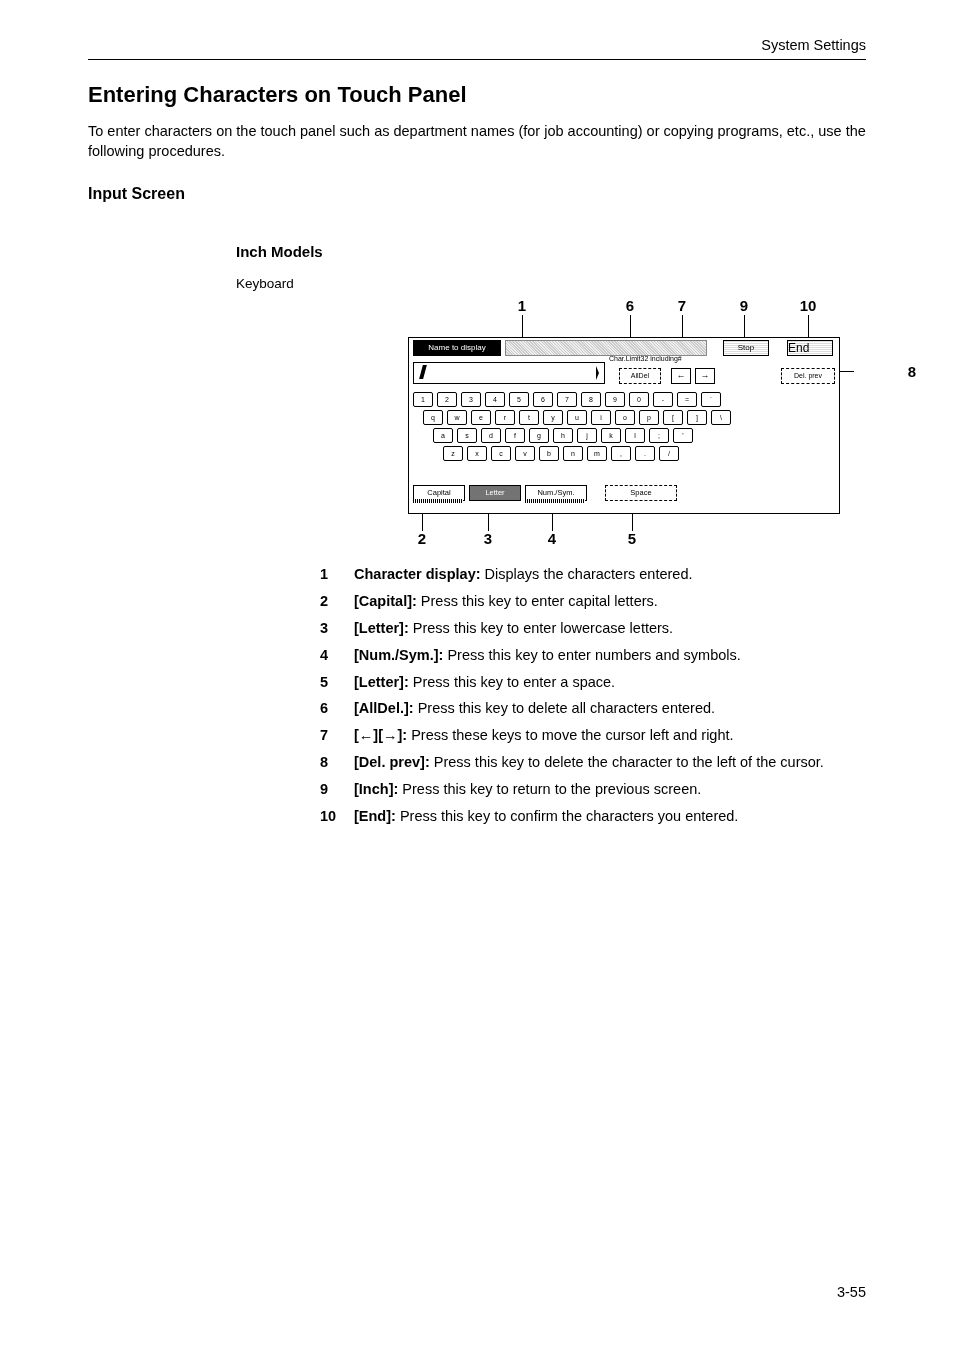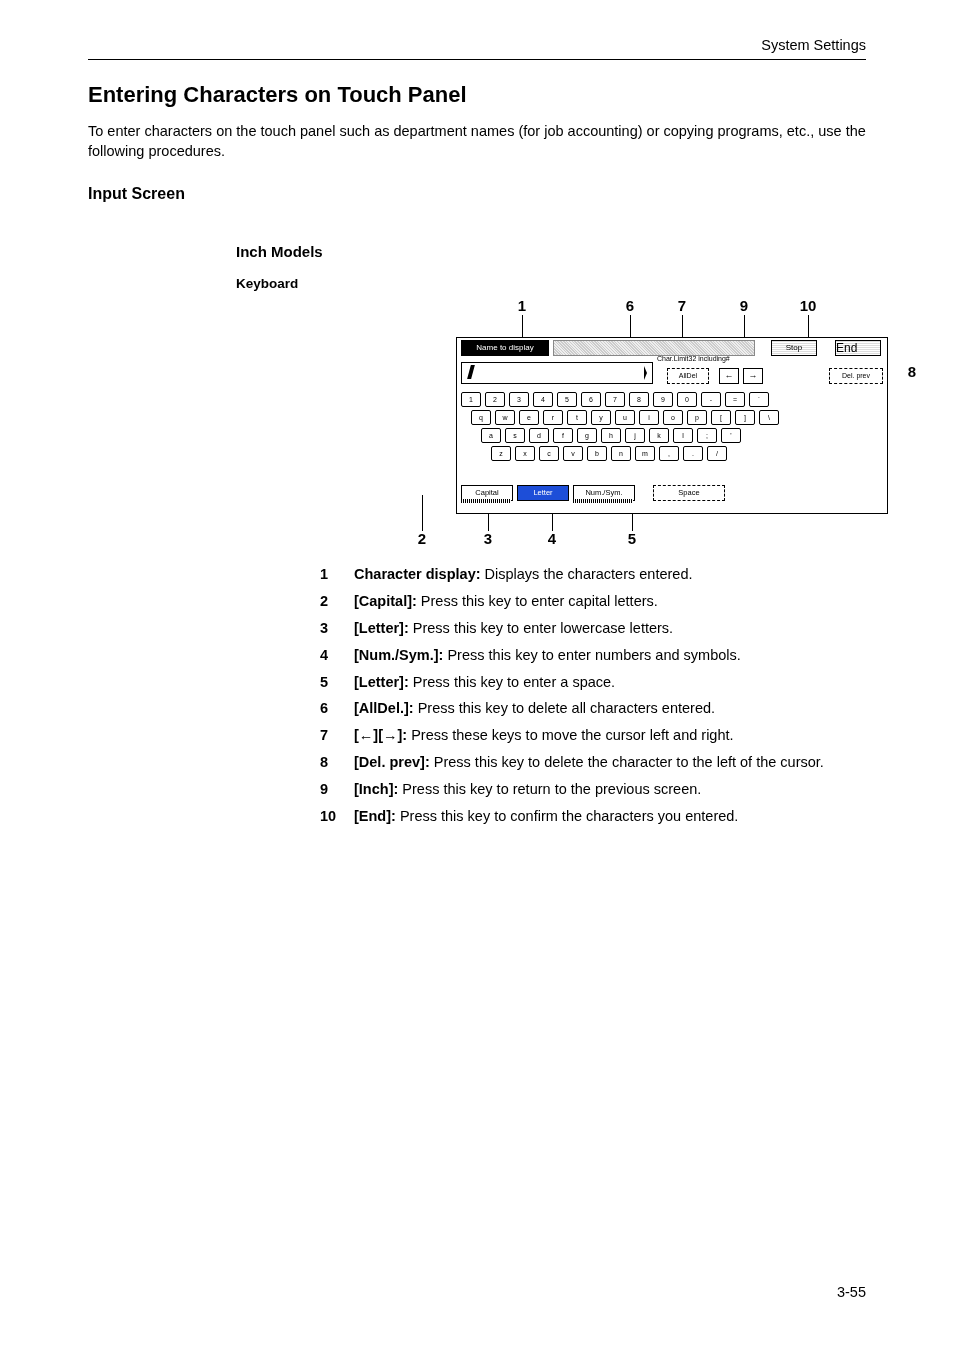--- a/index.html
+++ b/index.html
@@ -43,21 +43,21 @@
   h3.inch {
     margin-left: 148px;
     font-size: 15px;
     font-weight: bold;
     margin-top: 0;
     margin-bottom: 16px;
   }
   h4.kbd {
     margin-left: 148px;
     font-size: 13.5px;
-    font-weight: bold;
+    font-weight: normal;
     margin-top: 0;
     margin-bottom: 6px;
   }
   
   .diagram-wrap {
     margin-left: 232px;
     position: relative;
     width: 560px;
     height: 250px;
     font-family: Arial, sans-serif;
@@ -85,21 +85,20 @@
   }
   .panel {
     position: absolute;
     left: 88px;
     top: 40px;
     width: 430px;
     height: 175px;
     border: 1px solid #000;
     background: #fff;
     font-size: 8px;
-    margin-left: 48px;
   }
   .panel .titlebar {
     position: absolute;
     left: 0; top: 0; right: 0;
     height: 18px;
   }
   .panel .titlebar .name {
     position: absolute;
     left: 4px; top: 2px;
     width: 86px; height: 14px;
@@ -218,21 +217,21 @@
     position: absolute;
     top: 0;
     height: 14px;
     border: 1px solid #000;
     font-size: 7.5px;
     text-align: center;
     line-height: 14px;
     background: #fff;
   }
   .panel .modebar .mbtn.dark {
-    background: #1d4ed8; color: #fff;
+    background: #737373; color: #fff;
   }
   .panel .modebar .gap {
     position: absolute;
     top: 14px;
     height: 4px;
     background: repeating-linear-gradient(90deg,#000,#000 1px,#fff 1px,#fff 2px);
   }
   .side-8 {
     position: absolute;
     right: -36px;

